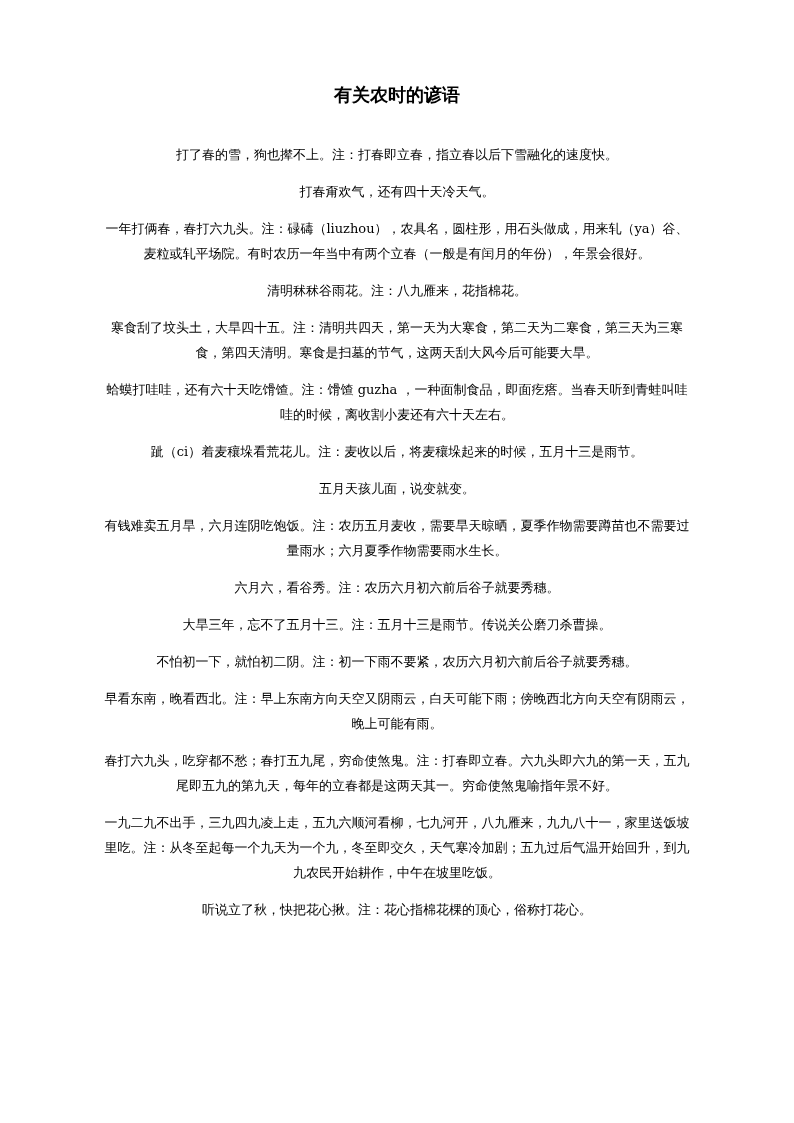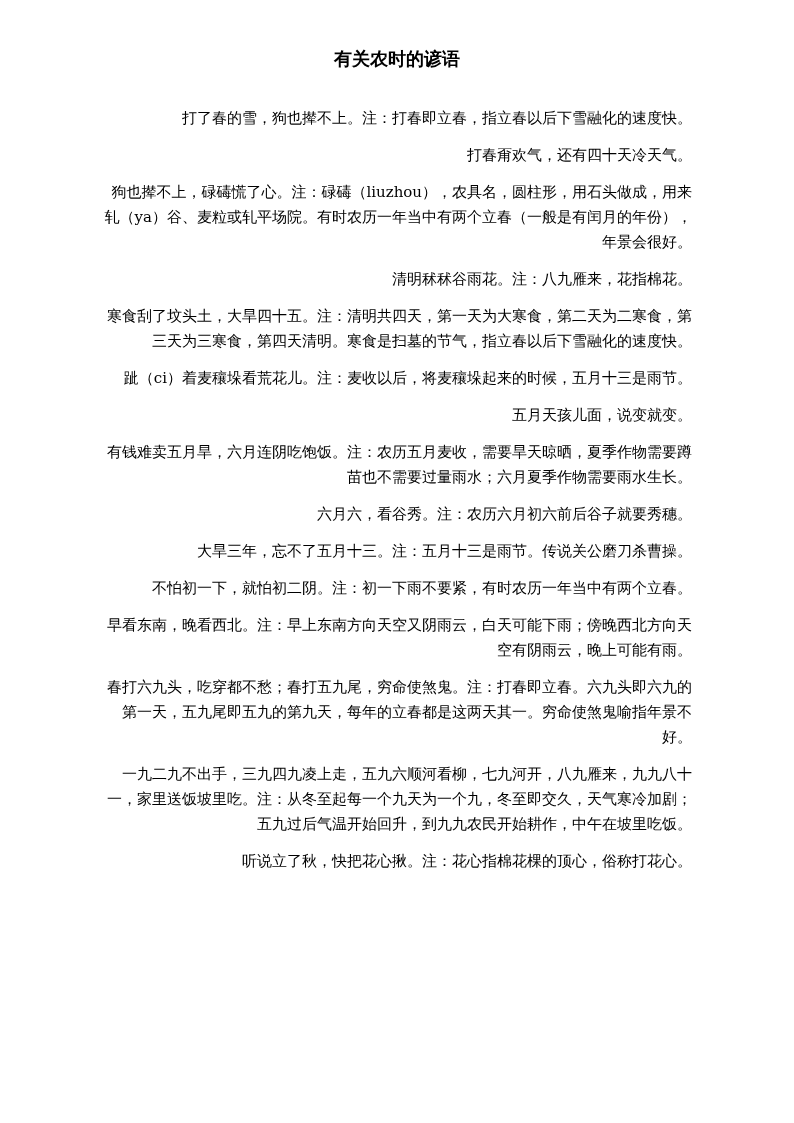--- a/index.html
+++ b/index.html
@@ -5,55 +5,56 @@
   html, body {
     margin: 0;
     padding: 0;
     background: #ffffff;
   }
   .doc-page {
     box-sizing: border-box;
     width: 794px;
     height: 1123px;
     margin: 0 auto;
-    padding: 48px 102px 60px 102px;
+    padding: 84px 102px 60px 102px;
     background: #ffffff;
     color: #000000;
     font-family: "DejaVu Serif", "Liberation Serif", serif;
     overflow: hidden;
   }
   .doc-title {
     margin: 0 0 36px 0;
     font-size: 18px;
     line-height: 22px;
     font-weight: bold;
     text-align: center;
   }
   .para {
     margin: 0 0 12px 0;
-    font-size: 15px;
+    font-size: 13px;
     line-height: 25px;
-    text-align: right;
+    text-align: center;
   }
 </style>
 </head>
 <body>
 
 <div class="doc-page">
   <h1 class="doc-title">有关农时的谚语</h1>
   <div>
       <p class="para">打了春的雪，狗也撵不上。注：打春即立春，指立春以后下雪融化的速度快。</p>
       <p class="para">打春甭欢气，还有四十天冷天气。</p>
-      <p class="para">狗也撵不上，碌碡慌了心。注：碌碡（liuzhou），农具名，圆柱形，用石头做成，用来轧（ya）谷、麦粒或轧平场院。有时农历一年当中有两个立春（一般是有闰月的年份），年景会很好。</p>
+      <p class="para">一年打俩春，春打六九头。注：碌碡（liuzhou），农具名，圆柱形，用石头做成，用来轧（ya）谷、麦粒或轧平场院。有时农历一年当中有两个立春（一般是有闰月的年份），年景会很好。</p>
       <p class="para">清明秫秫谷雨花。注：八九雁来，花指棉花。</p>
-      <p class="para">寒食刮了坟头土，大旱四十五。注：清明共四天，第一天为大寒食，第二天为二寒食，第三天为三寒食，第四天清明。寒食是扫墓的节气，指立春以后下雪融化的速度快。</p>
+      <p class="para">寒食刮了坟头土，大旱四十五。注：清明共四天，第一天为大寒食，第二天为二寒食，第三天为三寒食，第四天清明。寒食是扫墓的节气，这两天刮大风今后可能要大旱。</p>
+      <p class="para">蛤蟆打哇哇，还有六十天吃馉馇。注：馉馇 guzha ，一种面制食品，即面疙瘩。当春天听到青蛙叫哇哇的时候，离收割小麦还有六十天左右。</p>
       <p class="para">跐（ci）着麦穰垛看荒花儿。注：麦收以后，将麦穰垛起来的时候，五月十三是雨节。</p>
       <p class="para">五月天孩儿面，说变就变。</p>
       <p class="para">有钱难卖五月旱，六月连阴吃饱饭。注：农历五月麦收，需要旱天晾晒，夏季作物需要蹲苗也不需要过量雨水；六月夏季作物需要雨水生长。</p>
       <p class="para">六月六，看谷秀。注：农历六月初六前后谷子就要秀穗。</p>
       <p class="para">大旱三年，忘不了五月十三。注：五月十三是雨节。传说关公磨刀杀曹操。</p>
-      <p class="para">不怕初一下，就怕初二阴。注：初一下雨不要紧，有时农历一年当中有两个立春。</p>
+      <p class="para">不怕初一下，就怕初二阴。注：初一下雨不要紧，农历六月初六前后谷子就要秀穗。</p>
       <p class="para">早看东南，晚看西北。注：早上东南方向天空又阴雨云，白天可能下雨；傍晚西北方向天空有阴雨云，晚上可能有雨。</p>
       <p class="para">春打六九头，吃穿都不愁；春打五九尾，穷命使煞鬼。注：打春即立春。六九头即六九的第一天，五九尾即五九的第九天，每年的立春都是这两天其一。穷命使煞鬼喻指年景不好。</p>
       <p class="para">一九二九不出手，三九四九凌上走，五九六顺河看柳，七九河开，八九雁来，九九八十一，家里送饭坡里吃。注：从冬至起每一个九天为一个九，冬至即交久，天气寒冷加剧；五九过后气温开始回升，到九九农民开始耕作，中午在坡里吃饭。</p>
       <p class="para">听说立了秋，快把花心揪。注：花心指棉花棵的顶心，俗称打花心。</p>
     </div>
 </div>
 
 </body></html>

